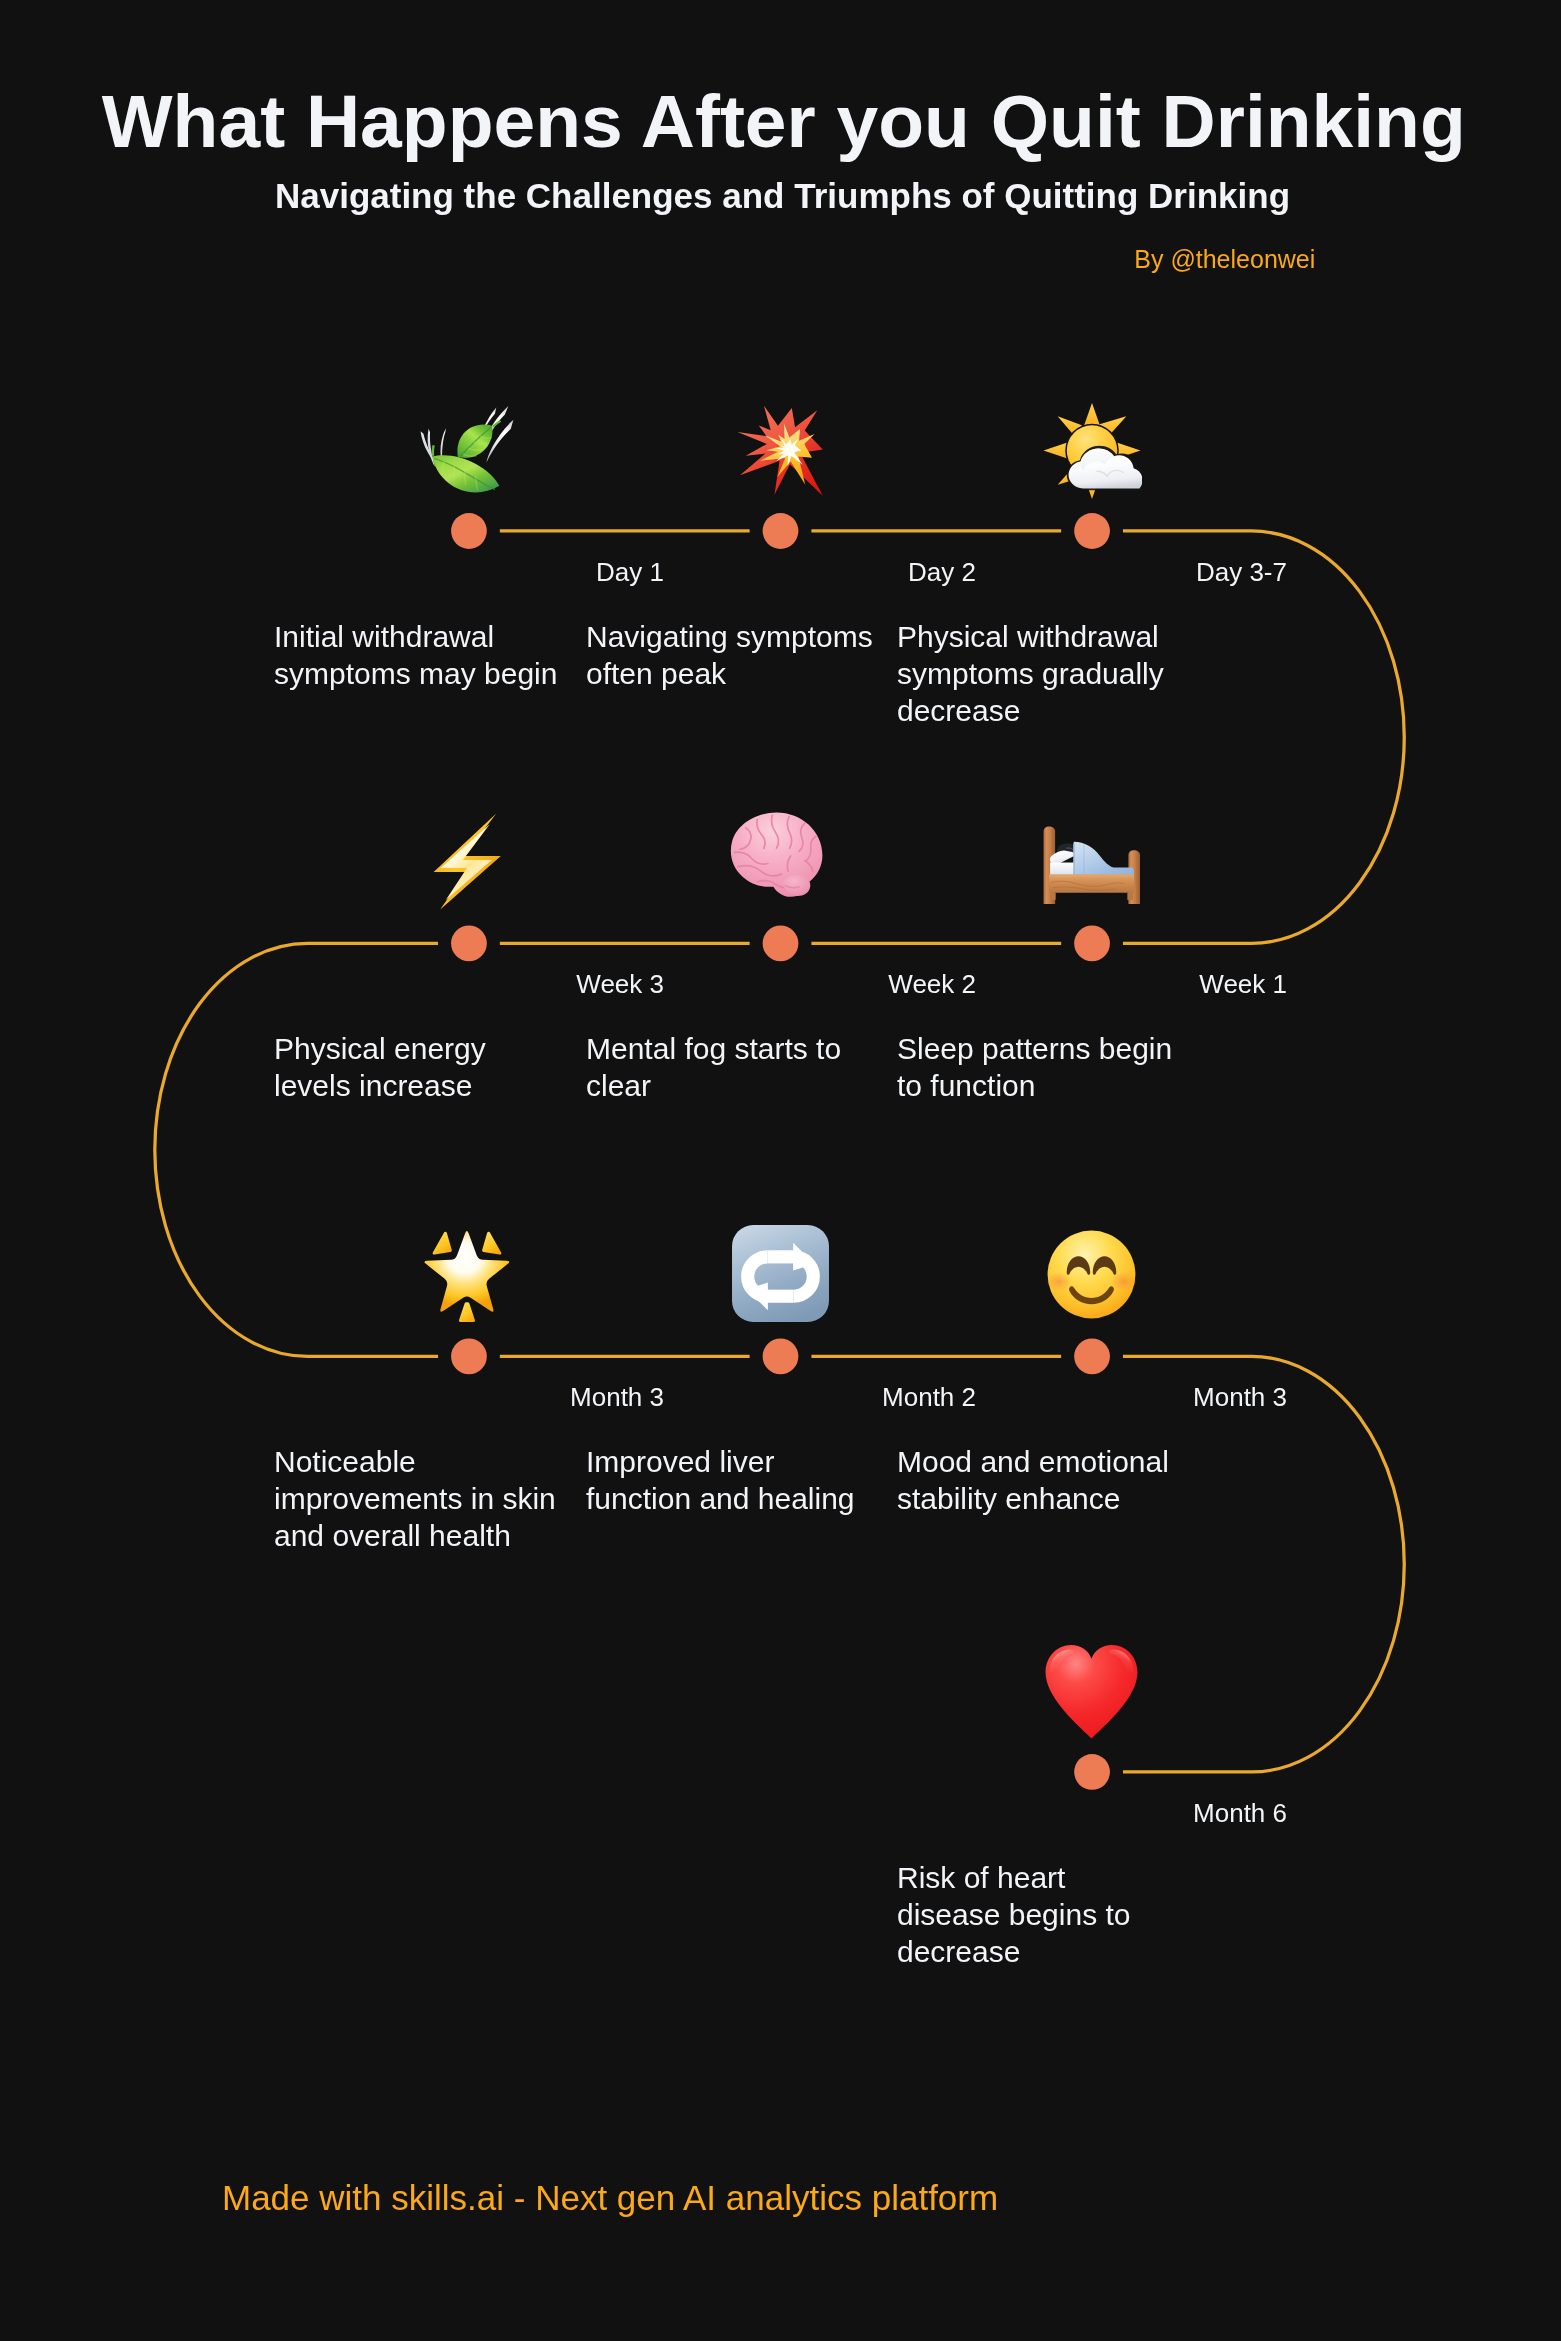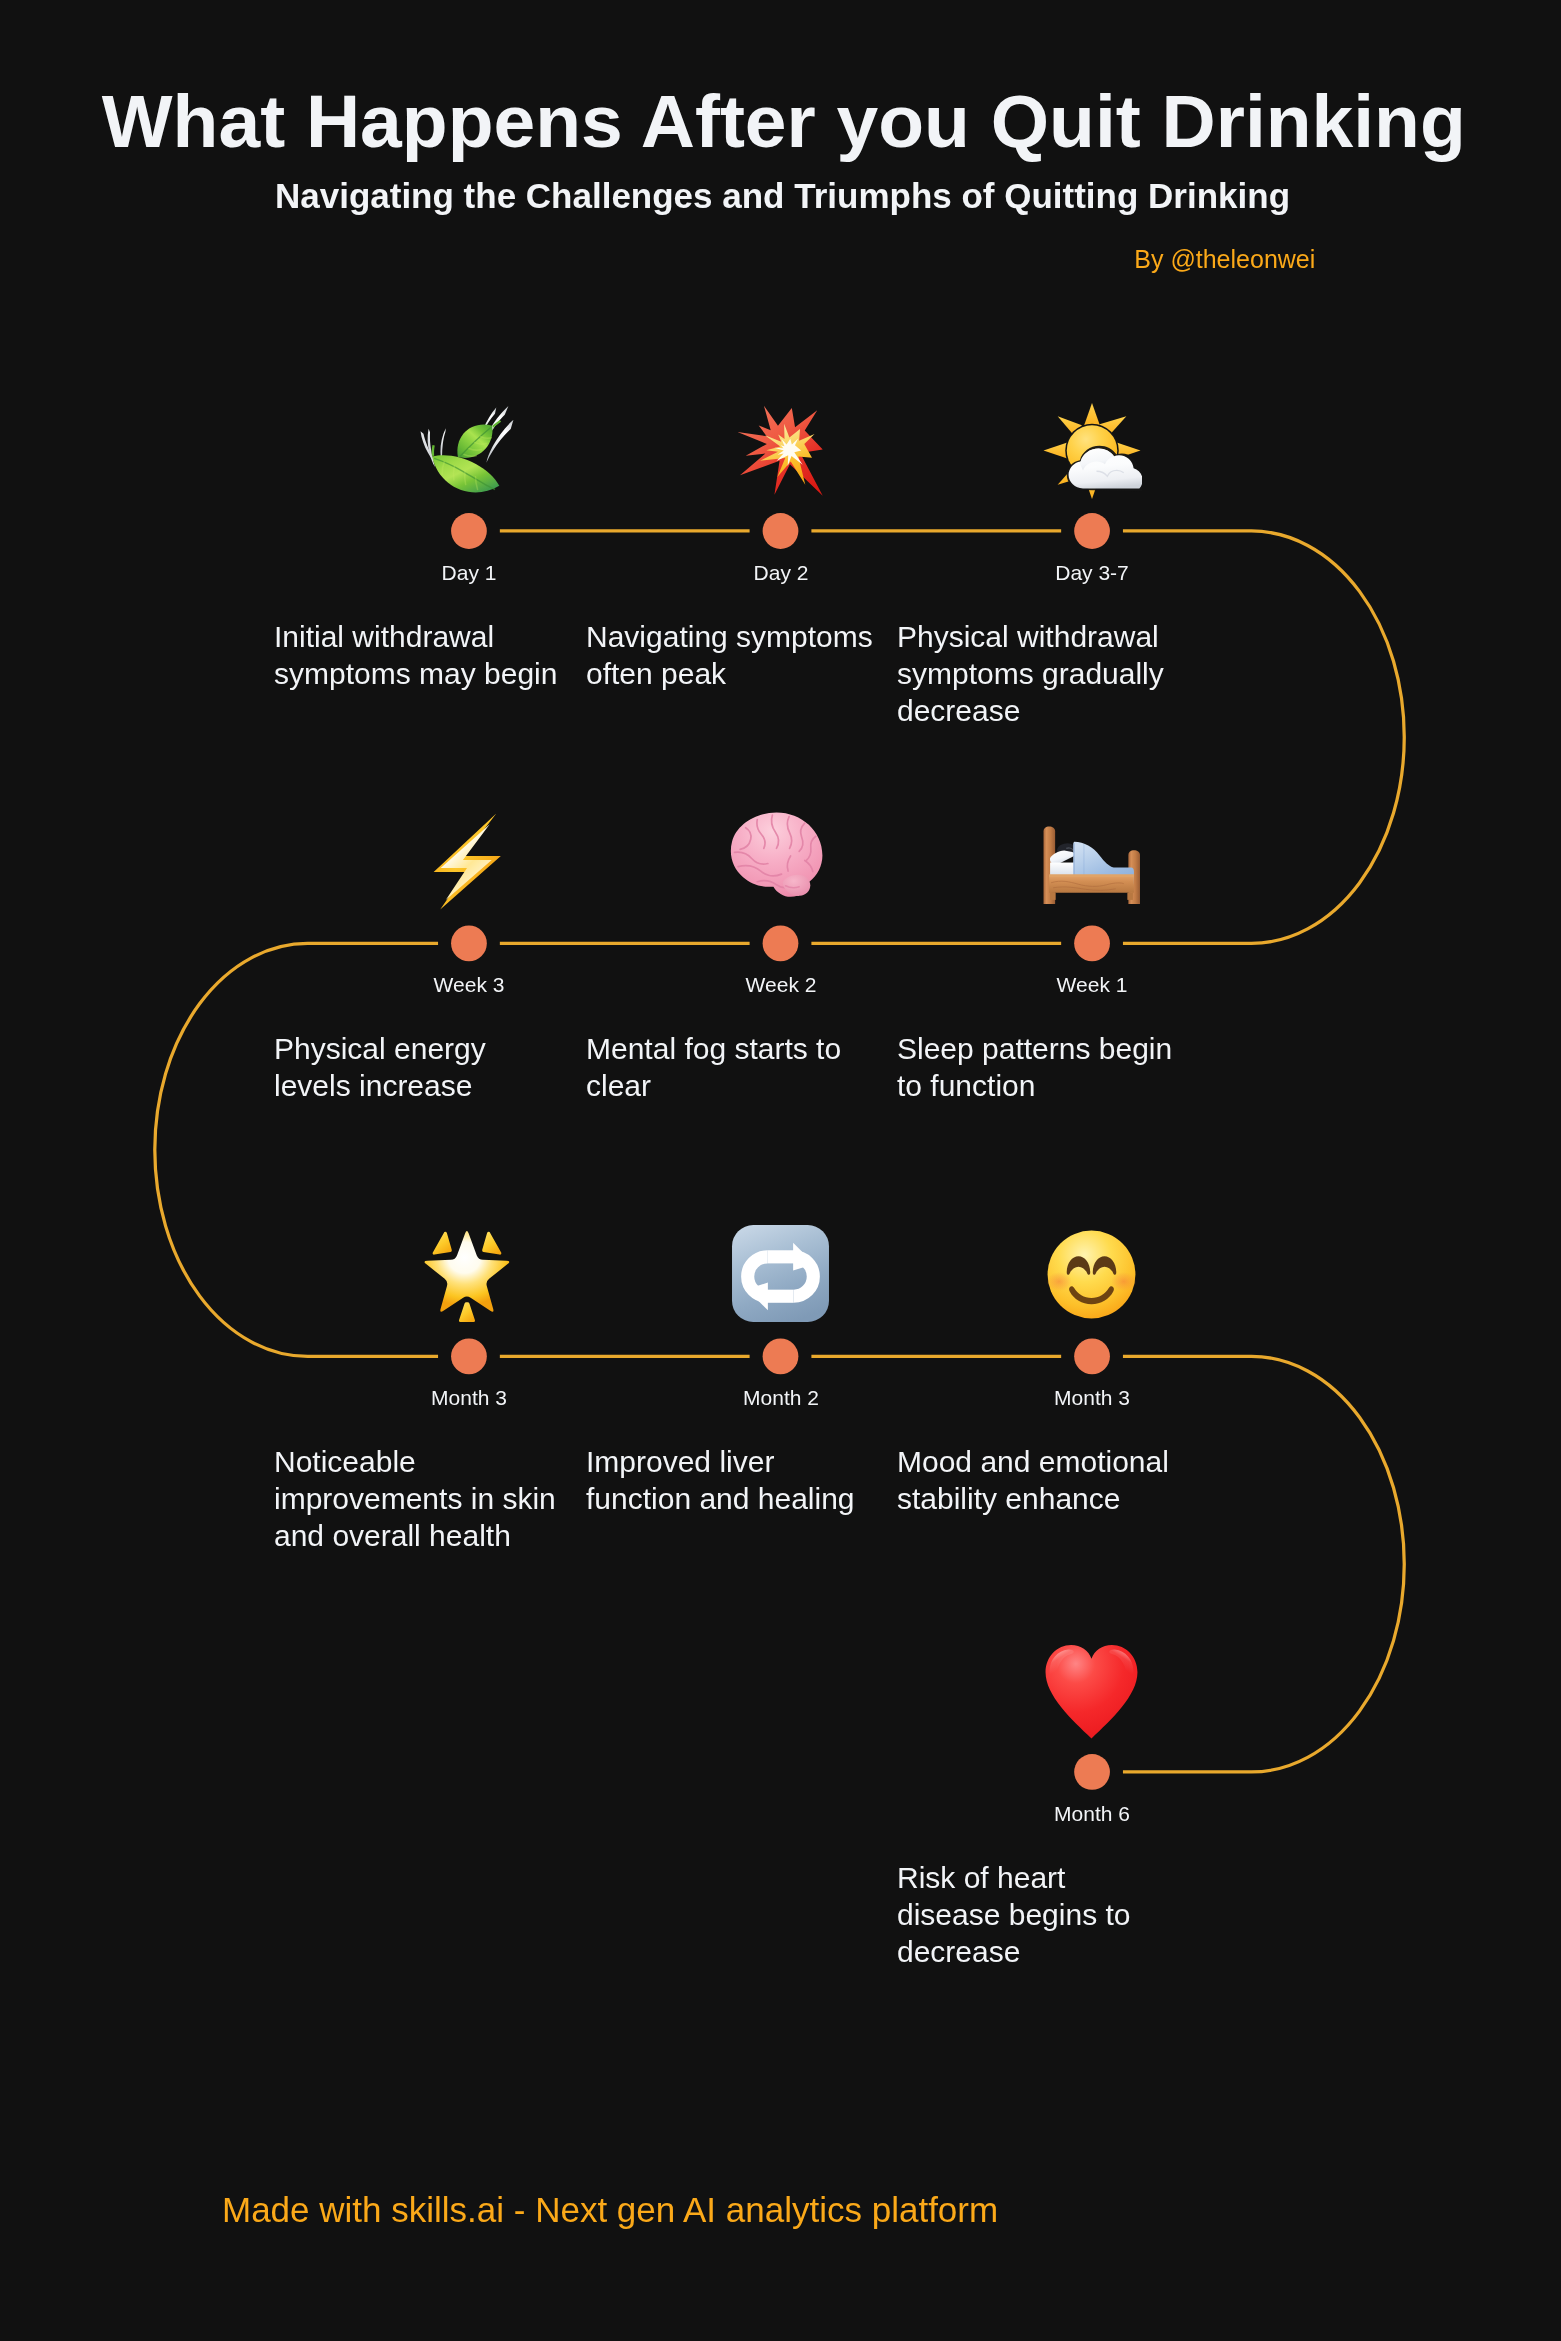--- a/index.html
+++ b/index.html
@@ -7,27 +7,27 @@
   body{width:1561px;height:2342px;background:#111111;
        font-family:"Liberation Sans", sans-serif;overflow:hidden;}
   .stage{position:absolute;left:0;top:0;width:1561px;height:2189px;}
   #title{position:absolute;left:3.3px;top:84px;width:1561px;text-align:center;
          color:#F2F4F7;font-size:75px;font-weight:700;line-height:1;}
   #subtitle{position:absolute;left:2px;top:178px;width:1561px;text-align:center;
          color:#F2F4F7;font-size:35px;font-weight:700;line-height:1;}
   #byline{position:absolute;left:3.3px;top:247px;width:1312px;text-align:right;
          color:#FBA919;font-size:25px;font-weight:400;line-height:1;}
   #footer{position:absolute;left:222px;top:2180px;color:#FBA919;
-         font-size:35px;font-weight:400;line-height:1;white-space:nowrap;margin-top:12px;}
+         font-size:35px;font-weight:400;line-height:1;white-space:nowrap;}
   svg.timeline{position:absolute;left:0;top:0;width:1561px;height:2342px;}
   .node{position:absolute;width:0;height:0;}
   .node .emoji{position:absolute;left:-51px;top:-133px;width:101px;height:101px;}
   .node .emoji svg{width:101px;height:101px;display:block;}
-  .node .lbl{position:absolute;left:-195px;top:31px;width:390px;text-align:center;
-         color:#F2F4F7;font-size:21px;font-weight:400;line-height:21px;white-space:nowrap;}
+  .node .lbl{position:absolute;left:-195px;top:31px;width:390px;text-align:right;
+         color:#F2F4F7;font-size:26px;font-weight:400;line-height:21px;white-space:nowrap;}
   .node .desc{position:absolute;left:-195px;top:87px;width:390px;text-align:left;
          color:#F2F4F7;font-size:30px;font-weight:400;}
   .node .desc .dl{line-height:37px;white-space:nowrap;}
 </style>
 </head>
 <body>
 
 <div class="stage">
 
   <div id="title">What Happens After you Quit Drinking</div>

